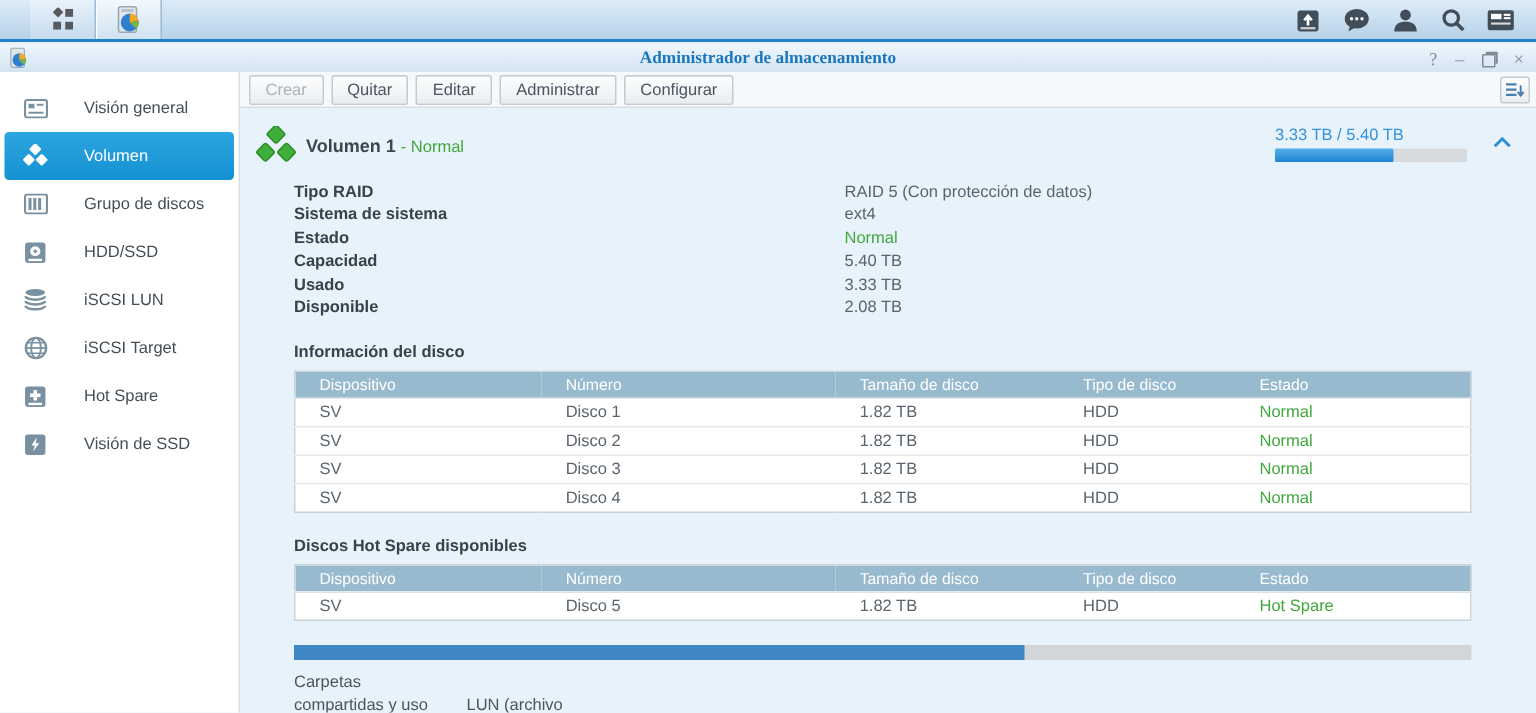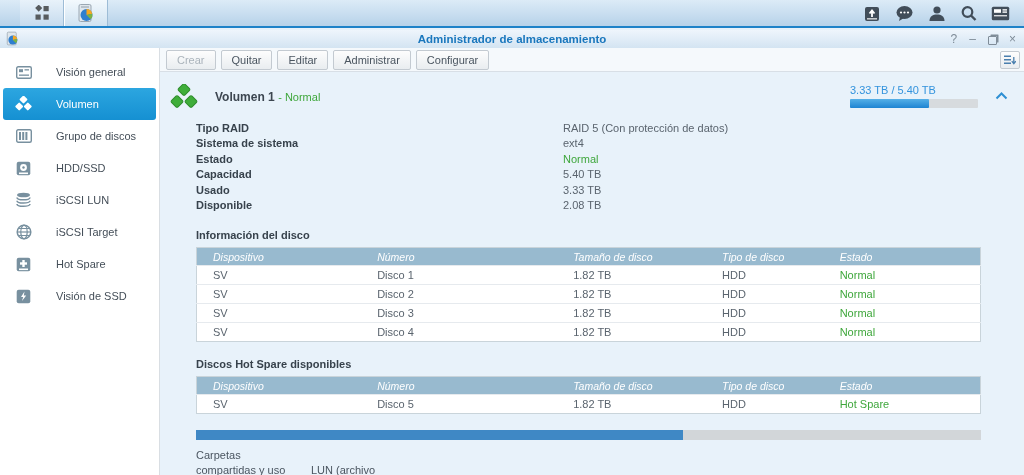--- a/index.html
+++ b/index.html
@@ -11,21 +11,21 @@
     background:linear-gradient(#dcebf7,#b7d2e9); border-bottom:2px solid #1e82c8;
     display:flex; align-items:stretch; }
   .tb-btn { width:44px; display:flex; align-items:center; justify-content:center; cursor:pointer; }
   .tb-btn.menu { margin-left:20px; background:linear-gradient(#e8f2fa,#c6dbee); border-right:1px solid #9dbcd6; }
   .tb-btn.app { background:linear-gradient(#f3f9fd,#cfe2f1); border-right:1px solid #9dbcd6; border-left:1px solid #fff; }
   .tb-right { margin-left:auto; display:flex; align-items:center; gap:14px; padding-right:14px; }
   .tb-right .ticon { cursor:pointer; display:flex; align-items:center; }
 
   
   .titlebar { position:absolute; top:30px; left:0; width:1024px; height:18px;
-    background:linear-gradient(#eef5fc,#d3e4f2); }
+    background:linear-gradient(#eef5fc,#d3e4f2);font-family:Liberation Serif, serif; }
   .titlebar .appico { position:absolute; left:5px; top:1px; }
   .title-text { position:absolute; left:0; right:0; top:3px; text-align:center;
     color:#1a77bd; font-weight:bold; font-size:11.5px; }
   .win-controls { position:absolute; right:8px; top:2px; display:flex; gap:12px; align-items:center;
     color:#7f8c98; font-size:12px; }
   .win-controls span { cursor:pointer; line-height:14px; }
   .wc-restore { width:9px; height:9px; border:1.5px solid #7f8c98; border-radius:1px; box-shadow:2px -2px 0 -0.5px #7f8c98; margin-top:2px; }
 
   .winbody { position:absolute; top:48px; left:0; width:1024px; height:427px; display:flex; }
 
@@ -45,40 +45,40 @@
   .btn.disabled { color:#aab3bb; cursor:default; }
   .sort-btn { position:absolute; right:4px; top:3px; width:20px; height:18px;
     background:linear-gradient(#fdfdfd,#e9edf0); border:1px solid #c3cad1; border-radius:2px;
     display:flex; align-items:center; justify-content:center; cursor:pointer; }
 
   .content { flex:1; position:relative; padding:10px 10px 0 8px; overflow:hidden; }
 
   
   .vol-head { position:relative; height:36px; }
   .vol-ico { position:absolute; left:2px; top:2px; }
-  .vol-name { position:absolute; left:36px; top:8px; font-weight:bold; font-size:12px; color:#3c4650;margin-left:11px; }
+  .vol-name { position:absolute; left:36px; top:8px; font-weight:bold; font-size:12px; color:#3c4650; }
   .vol-status { color:#3fa73c; font-weight:normal; font-size:11px; }
   .usage-mini { position:absolute; right:36px; top:2px; width:128px; }
   .usage-mini .txt { color:#3393dd; margin-bottom:3px; }
   .usage-mini .track { height:9px; background:#d7dbde; border-radius:1px; }
   .usage-mini .fill { height:9px; background:linear-gradient(#55b0e7,#1e84d2); border-radius:1px; }
   .collapse { position:absolute; right:6px; top:8px; cursor:pointer; }
 
   
   .details { margin-left:28px; margin-top:2px; }
   .drow { display:flex; height:15.5px; align-items:center; }
   .drow .dl { width:367px; font-weight:bold; color:#37424c; }
   .drow .dv { color:#5a646e; }
   .dv.green { color:#3fa73c; }
 
   
   .tbl-block { margin-left:28px; margin-top:16px; width:785px; }
   .tbl-title { font-weight:bold; color:#37424c; margin-bottom:6px; }
   table { border-collapse:collapse; width:100%; background:#fff; border:1px solid #c9d4da; }
-  th { background:#98bacf; color:#fff; font-weight:normal; text-align:left; height:18px; padding-left:16px; font-size:10.5px;font-style:italic; }
+  th { background:#98bacf; color:#fff; font-weight:normal; text-align:left; height:18px; padding-left:16px; font-size:10.5px; }
   td { height:19px; padding-left:16px; color:#5a646e; border-top:1px solid #e6eaee; }
   td.green { color:#3fa73c; }
   col.c1{width:21%} col.c2{width:25%} col.c3{width:19%} col.c4{width:15%} col.c5{width:20%}
 
   
   .sum-bar { margin-left:28px; margin-top:16px; width:785px; height:10px; background:#d2d6d9; }
   .sum-fill { height:10px; background:#3f88c5; }
   .stats { margin-left:28px; margin-top:8px; display:flex; }
   .stat { display:flex; flex-direction:column; justify-content:flex-end; }
   .stat .slabel { color:#4a5560; margin-bottom:6px; line-height:15px; }

